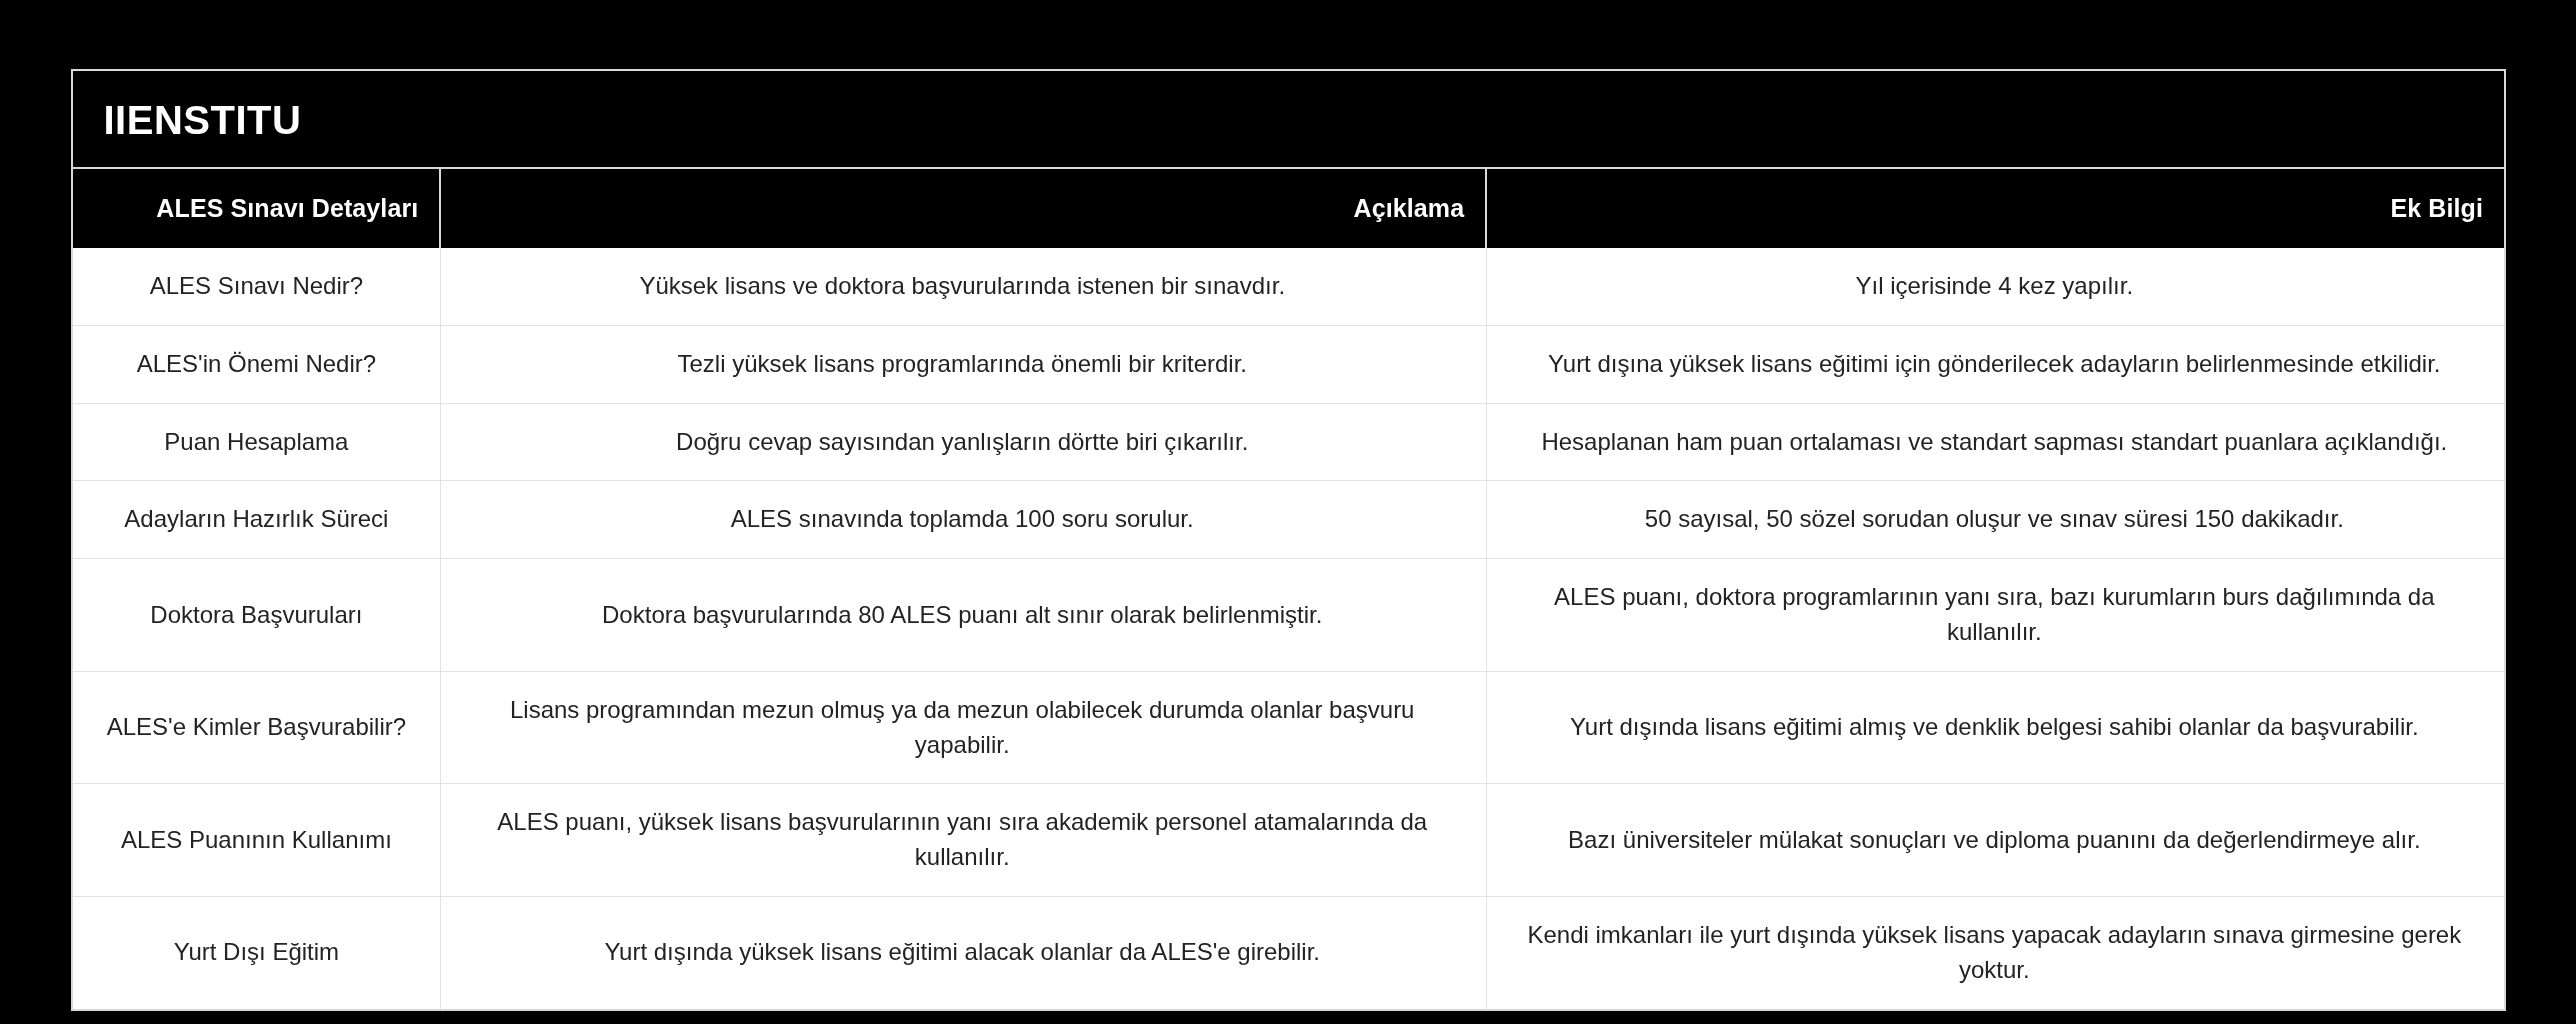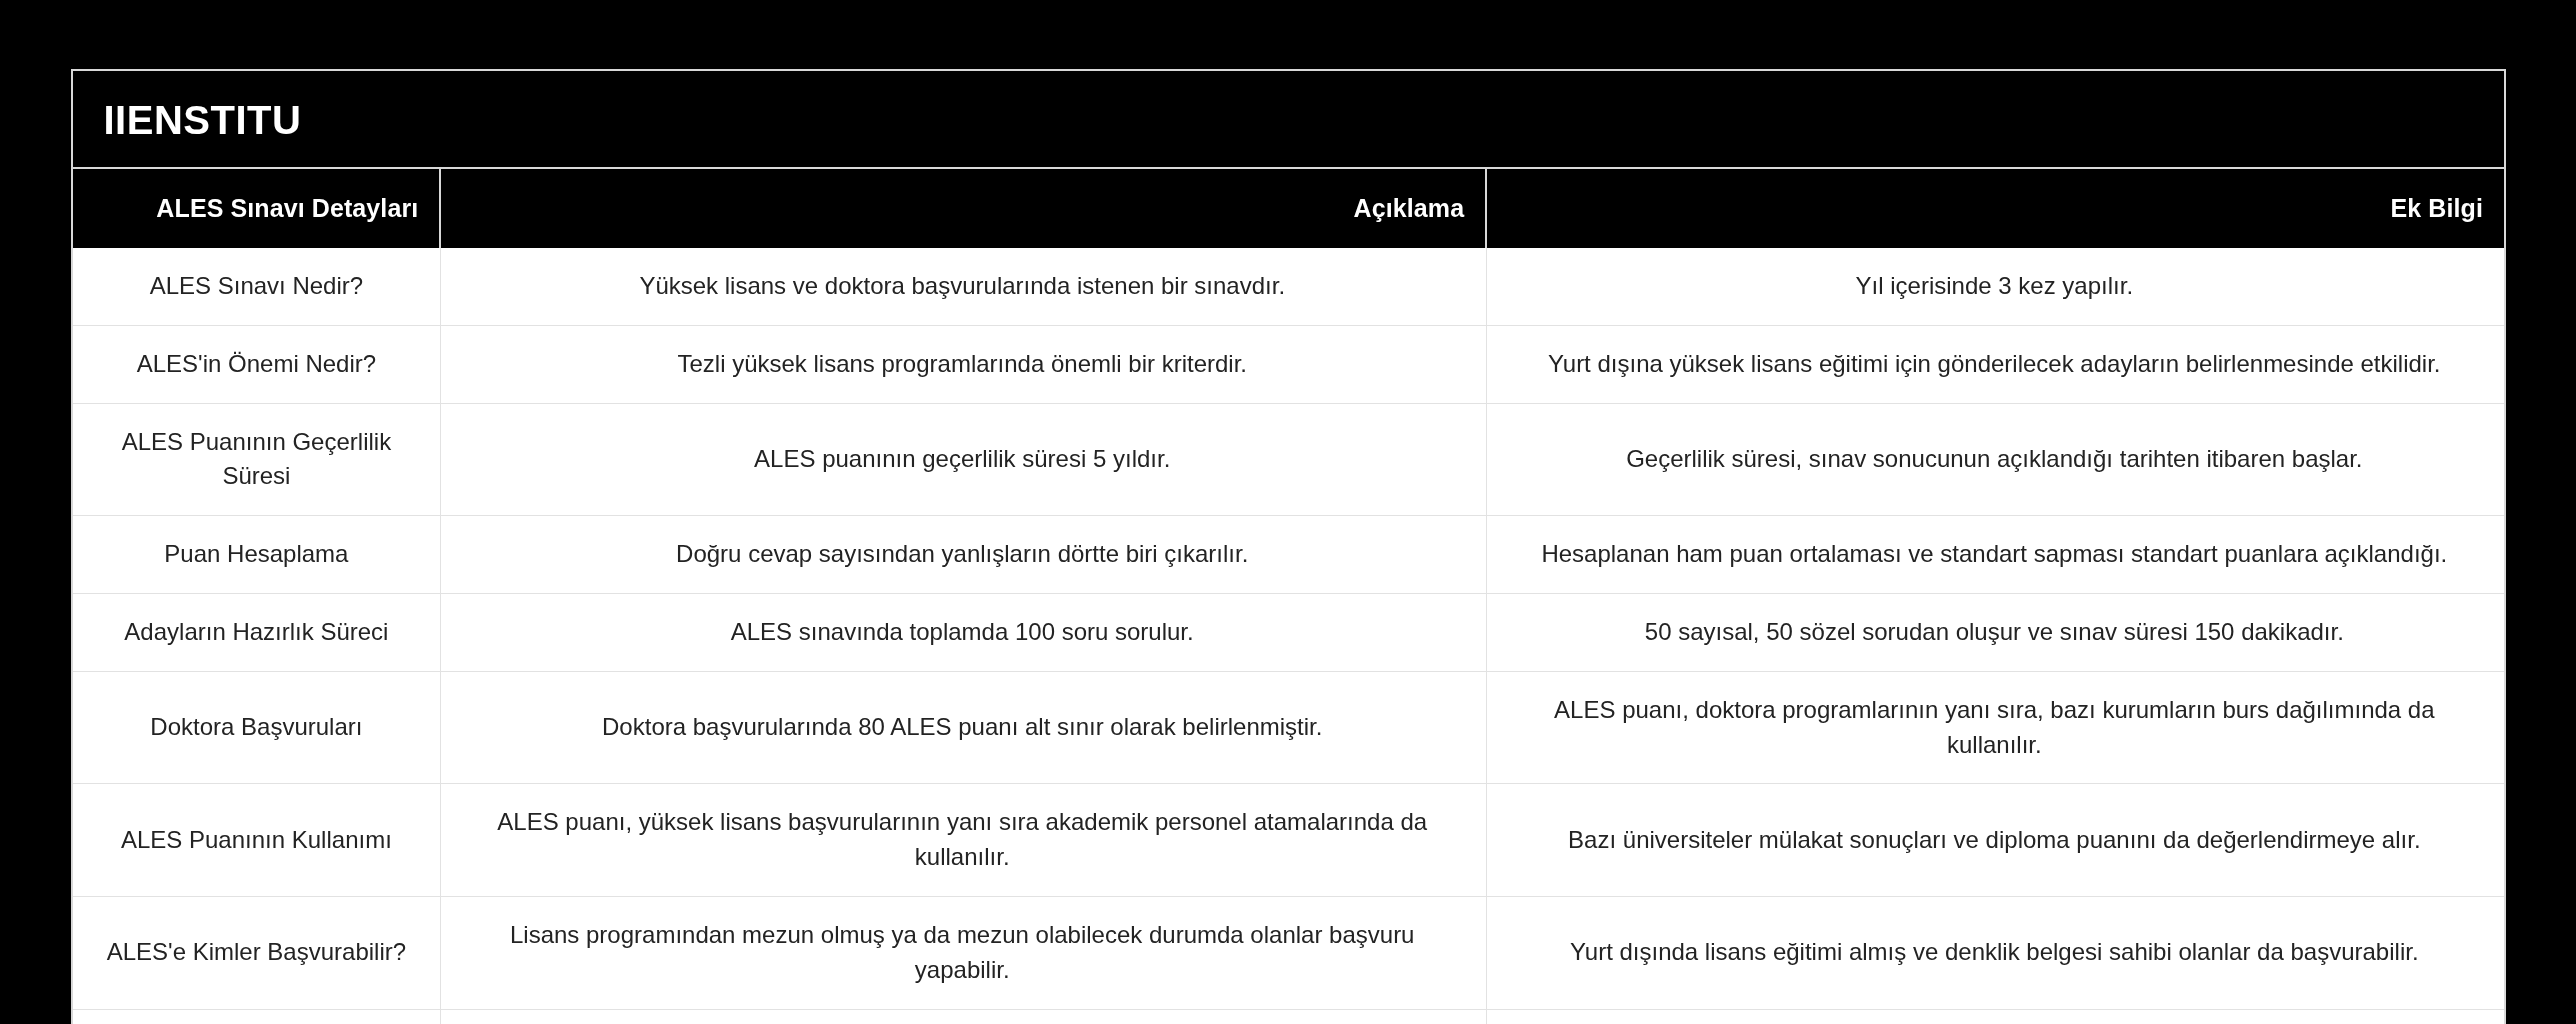--- a/index.html
+++ b/index.html
@@ -112,56 +112,51 @@
         <tr>
           <th>ALES Sınavı Detayları</th>
           <th>Açıklama</th>
           <th>Ek Bilgi</th>
         </tr>
       </thead>
       <tbody id="table-body">
           <tr>
             <td class="col-key">ALES Sınavı Nedir?</td>
             <td>Yüksek lisans ve doktora başvurularında istenen bir sınavdır.</td>
-            <td>Yıl içerisinde 3 kez yapılır.</td>
+            <td>Yıl içerisinde 4 kez yapılır.</td>
           </tr>
           <tr>
             <td class="col-key">ALES'in Önemi Nedir?</td>
             <td>Tezli yüksek lisans programlarında önemli bir kriterdir.</td>
             <td>Yurt dışına yüksek lisans eğitimi için gönderilecek adayların belirlenmesinde etkilidir.</td>
-          </tr>
-          <tr>
-            <td class="col-key">ALES Puanının Geçerlilik Süresi</td>
-            <td>ALES puanının geçerlilik süresi 5 yıldır.</td>
-            <td>Geçerlilik süresi, sınav sonucunun açıklandığı tarihten itibaren başlar.</td>
           </tr>
           <tr>
             <td class="col-key">Puan Hesaplama</td>
             <td>Doğru cevap sayısından yanlışların dörtte biri çıkarılır.</td>
             <td>Hesaplanan ham puan ortalaması ve standart sapması standart puanlara açıklandığı.</td>
           </tr>
           <tr>
             <td class="col-key">Adayların Hazırlık Süreci</td>
             <td>ALES sınavında toplamda 100 soru sorulur.</td>
             <td>50 sayısal, 50 sözel sorudan oluşur ve sınav süresi 150 dakikadır.</td>
           </tr>
           <tr>
             <td class="col-key">Doktora Başvuruları</td>
             <td>Doktora başvurularında 80 ALES puanı alt sınır olarak belirlenmiştir.</td>
             <td>ALES puanı, doktora programlarının yanı sıra, bazı kurumların burs dağılımında da kullanılır.</td>
           </tr>
           <tr>
+            <td class="col-key">ALES'e Kimler Başvurabilir?</td>
+            <td>Lisans programından mezun olmuş ya da mezun olabilecek durumda olanlar başvuru yapabilir.</td>
+            <td>Yurt dışında lisans eğitimi almış ve denklik belgesi sahibi olanlar da başvurabilir.</td>
+          </tr>
+          <tr>
             <td class="col-key">ALES Puanının Kullanımı</td>
             <td>ALES puanı, yüksek lisans başvurularının yanı sıra akademik personel atamalarında da kullanılır.</td>
             <td>Bazı üniversiteler mülakat sonuçları ve diploma puanını da değerlendirmeye alır.</td>
-          </tr>
-          <tr>
-            <td class="col-key">ALES'e Kimler Başvurabilir?</td>
-            <td>Lisans programından mezun olmuş ya da mezun olabilecek durumda olanlar başvuru yapabilir.</td>
-            <td>Yurt dışında lisans eğitimi almış ve denklik belgesi sahibi olanlar da başvurabilir.</td>
           </tr>
           <tr>
             <td class="col-key">Yurt Dışı Eğitim</td>
             <td>Yurt dışında yüksek lisans eğitimi alacak olanlar da ALES'e girebilir.</td>
             <td>Kendi imkanları ile yurt dışında yüksek lisans yapacak adayların sınava girmesine gerek yoktur.</td>
           </tr>
         </tbody>
     </table>
 
   </div>

